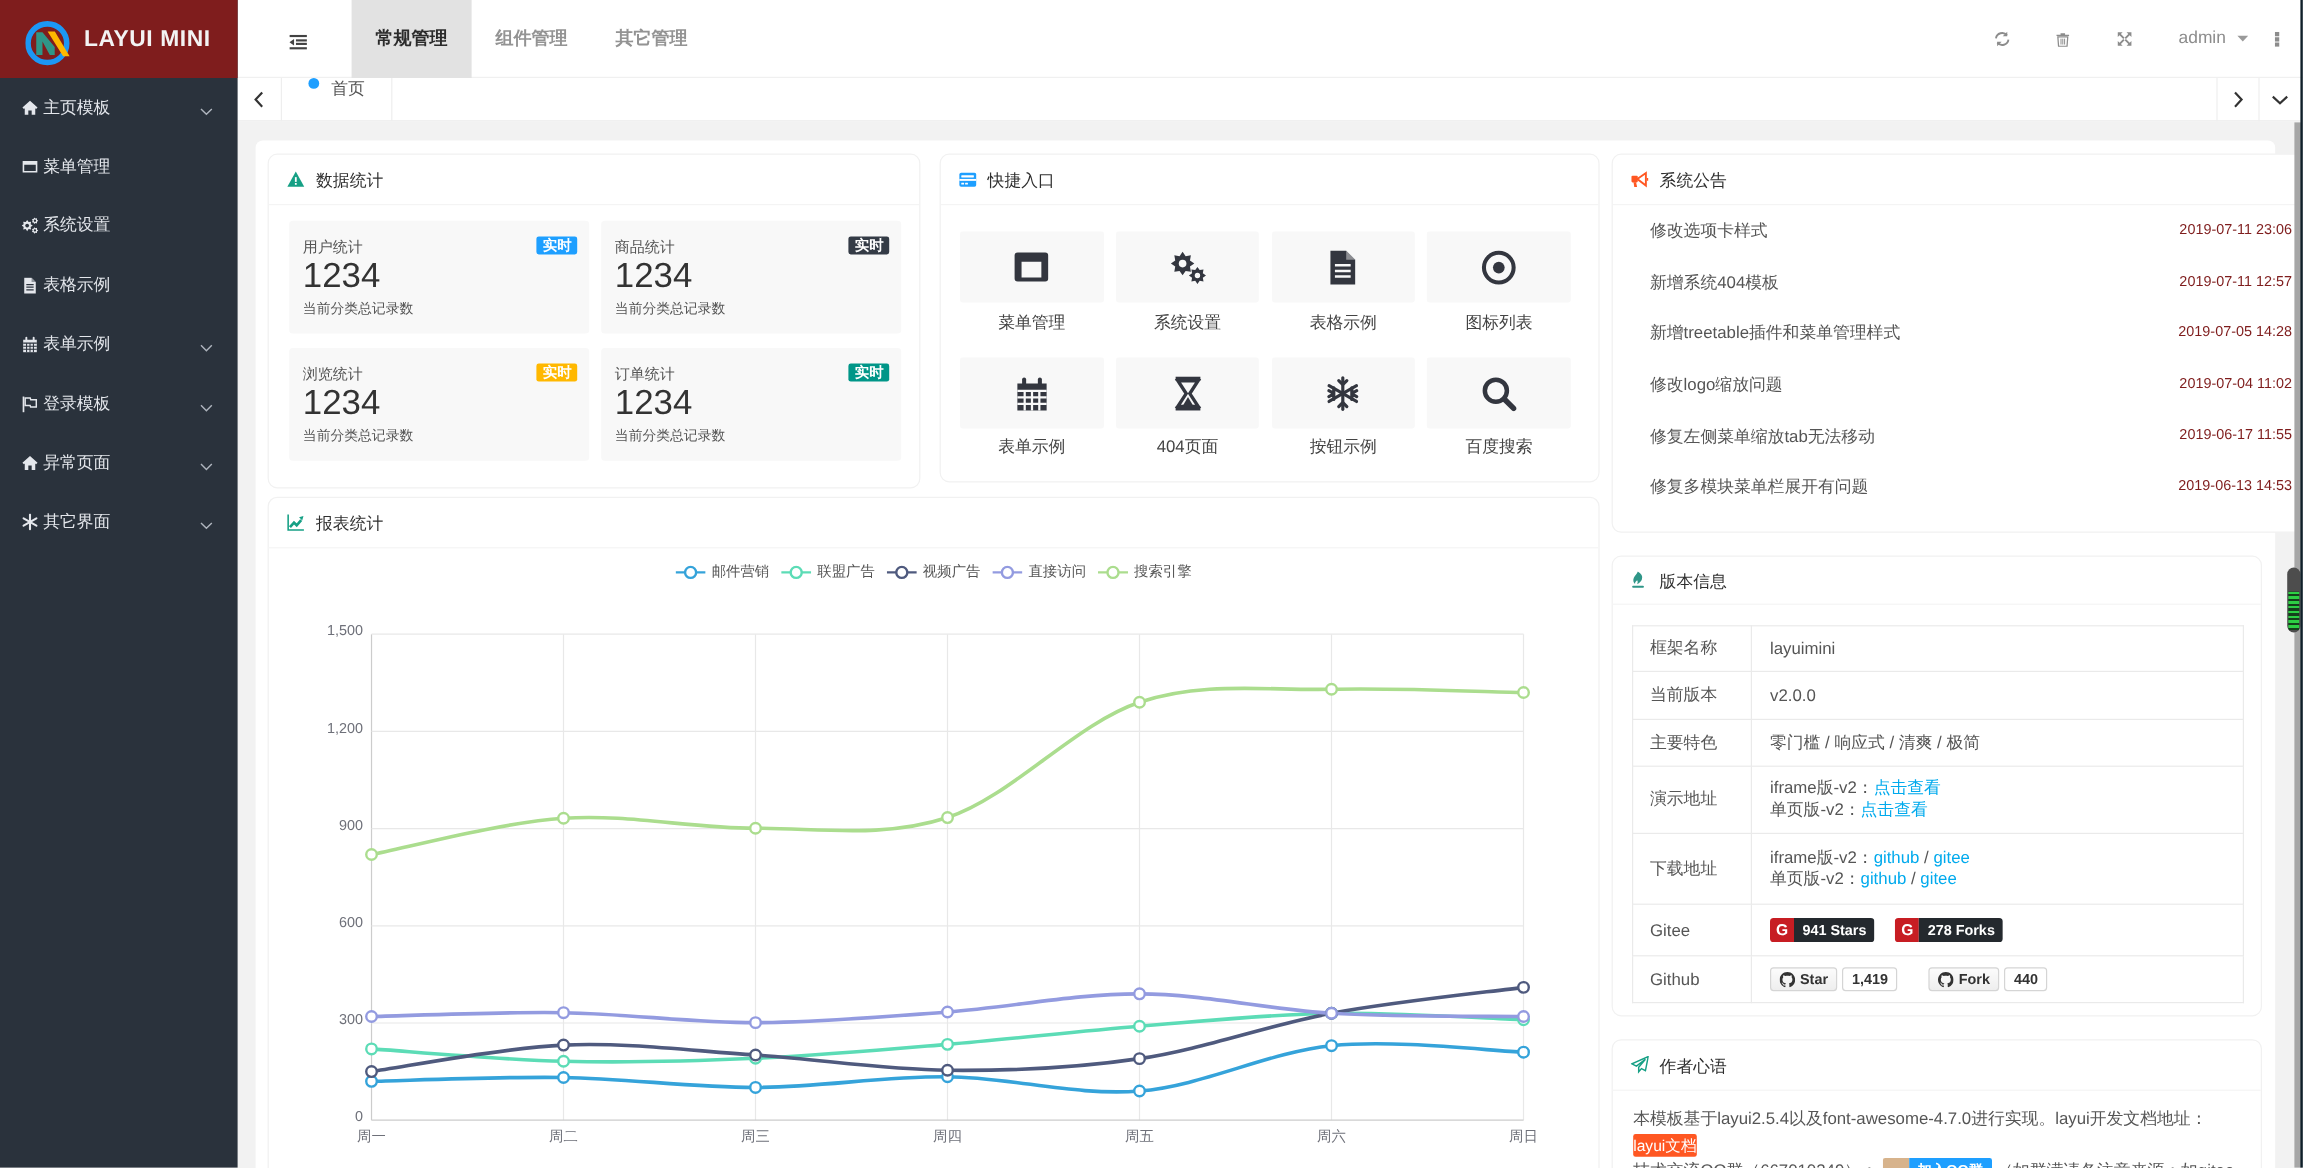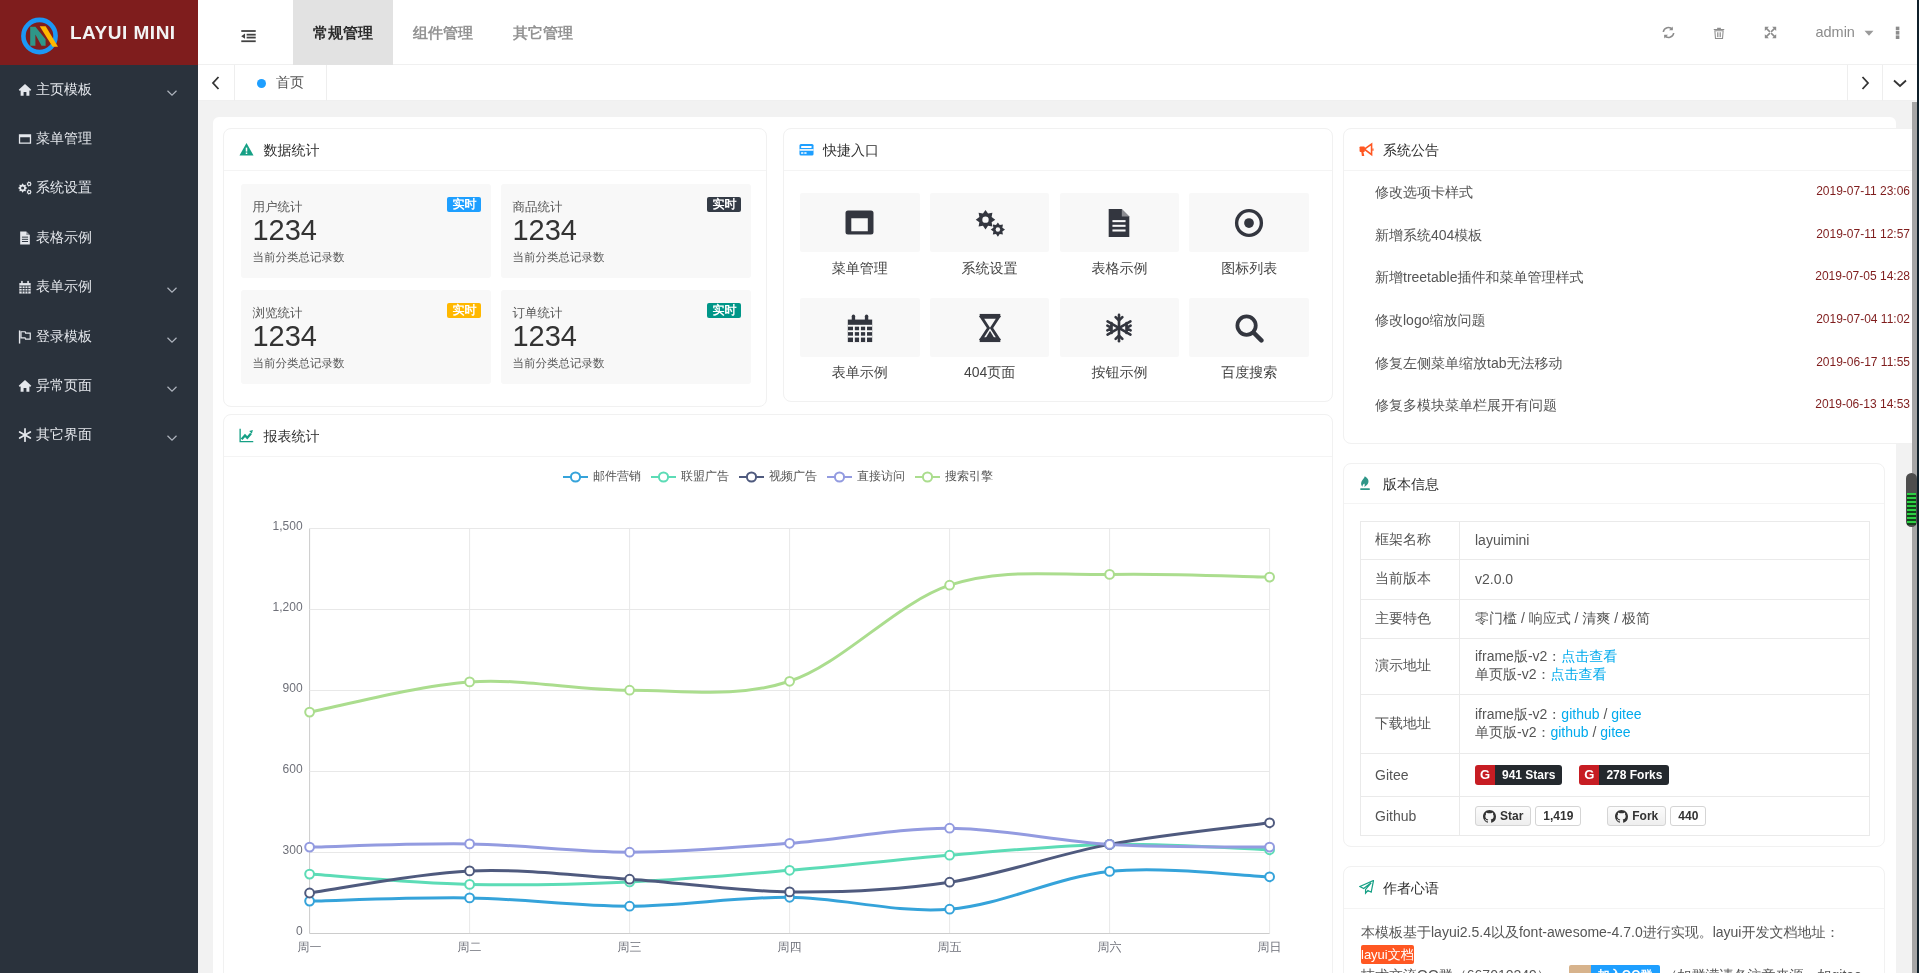--- a/index.html
+++ b/index.html
@@ -14,21 +14,21 @@
 
 #nav{position:absolute;left:198px;top:0;width:1721px;height:65px;background:#fff;border-bottom:1px solid #f0f0f0}
 #shrink{position:absolute;left:43px;top:28px;color:#424242}
 .ntab{position:absolute;top:0;height:65px;line-height:65px;width:100px;text-align:center;font-size:15px;font-weight:bold;color:#939393}
 .ntab.on{background:#e2e2e2;color:#2b2b2b}
 .nicon{position:absolute;top:0;height:65px;width:40px;color:#8c8c8c;display:flex;align-items:center;justify-content:center}
 #admin{position:absolute;right:44px;top:0;height:65px;line-height:65px;color:#8c8c8c;font-size:14.5px}
 
 #tabs{position:absolute;left:198px;top:65px;width:1721px;height:36px;background:#fff;border-bottom:1px solid #f0f0f0}
 .tbtn{position:absolute;top:0;height:36px;display:flex;align-items:center;justify-content:center;color:#333}
-#tabhome{position:absolute;left:37px;top:0;width:92px;height:36px;border-right:1px solid #eee;display:flex;align-items:center;justify-content:center;color:#555;font-size:14px}
+#tabhome{position:absolute;left:37px;top:0;width:92px;height:36px;border-right:1px solid #eee;display:flex;justify-content:center;color:#555;font-size:14px}
 .bluedot{width:9px;height:9px;border-radius:50%;background:#1e9fff;margin-right:10px}
 
 #page{position:absolute;left:213px;top:117px;width:1683px;height:900px;background:#fff;border-radius:6px}
 .card{position:absolute;background:#fff;border:1px solid #f1f1f1;border-radius:8px}
 .chead{height:42px;line-height:42px;padding-left:15px;border-bottom:1px solid #f4f4f4;font-size:14px;color:#2f2f2f}
 .chead svg{margin-right:9px}
 
 .sbox{position:absolute;width:250px;height:94px;background:#f8f8f8;border-radius:3px;padding:13px 11px}
 .sbox .lb{font-size:12.5px;line-height:16px;color:#555;display:inline-block}
 .sbox .num{font-size:29px;line-height:30px;color:#333;margin-top:0}

